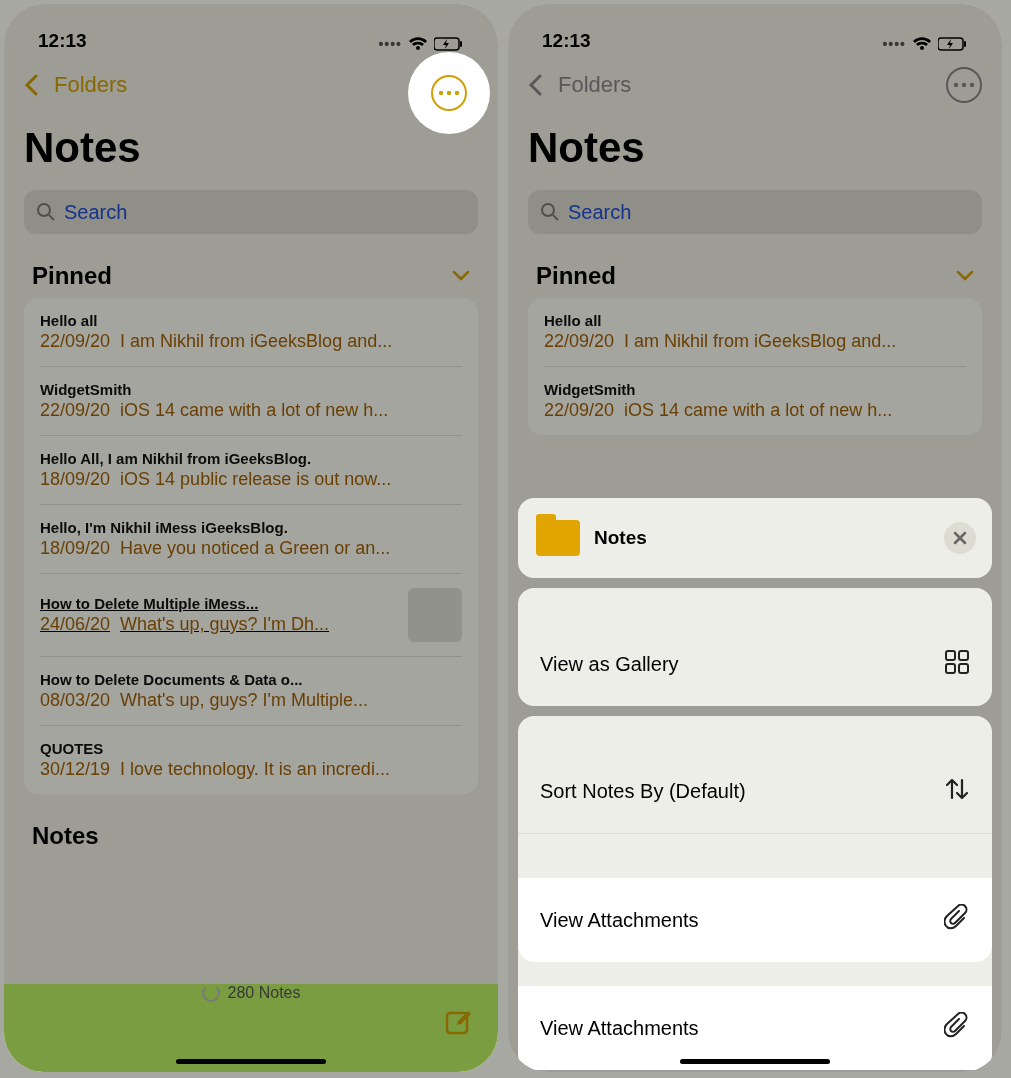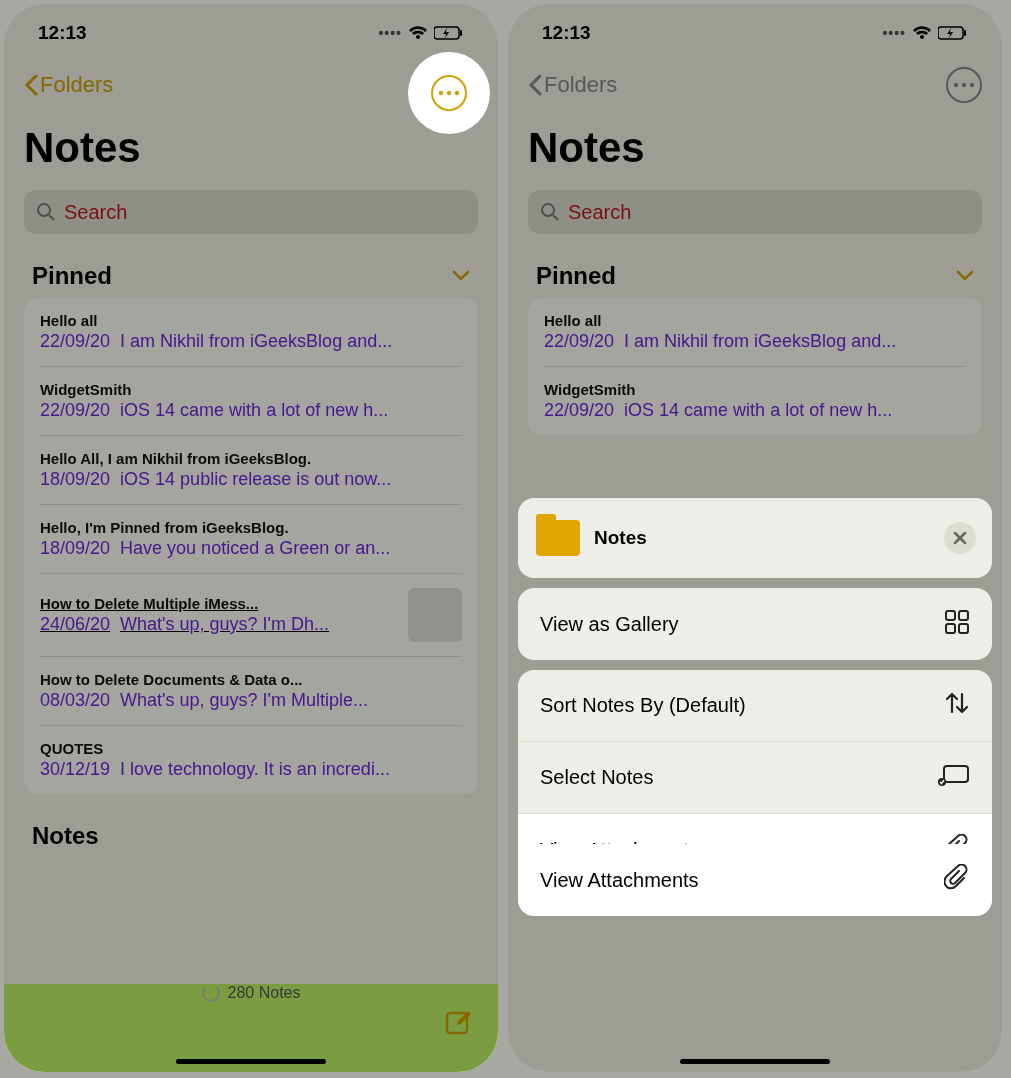--- a/index.html
+++ b/index.html
@@ -31,41 +31,41 @@
     position: absolute;
     inset: 0;
     background: rgba(0,0,0,0.35);
     pointer-events: none;
     z-index: 5;
   }
   .status-bar {
     height: 48px;
     display: flex;
     justify-content: space-between;
-    align-items: center;
+    align-items: flex-end;
     padding: 10px 14px 0 14px;
     font-size: 19px;
     font-weight: 600;
   }
   .status-right { display: flex; align-items: center; gap: 6px; }
   .dots { font-size: 14px; letter-spacing: 1px; color: #555; }
   .wifi-icon, .battery-icon { display: inline-flex; }
   .nav-row {
     display: flex;
     justify-content: space-between;
     align-items: center;
     height: 50px;
     margin-top: 8px;
   }
   .back-link {
     display: flex;
     align-items: center;
     color: #cfa005;
     font-size: 22px;
-    gap: 2px;
+    gap: 16px;
   }
   .more-btn {
     width: 36px; height: 36px;
     border: 2px solid #cfa005;
     border-radius: 50%;
     display: flex; align-items: center; justify-content: center;
     color: #cfa005;
     font-size: 20px;
   }
   .more-highlight {
@@ -85,21 +85,21 @@
   }
   .search-box {
     margin-top: 18px;
     background: #dcdcd0;
     border-radius: 12px;
     height: 44px;
     display: flex;
     align-items: center;
     padding: 9px 12px;
     gap: 8px;
-    color: #b91c1c;
+    color: #1d4ed8;
     font-size: 20px;
   }
   .section-head {
     display: flex;
     justify-content: space-between;
     align-items: center;
     font-size: 24px;
     font-weight: 700;
     margin: 28px 8px 8px 8px;
     gap: 24px;
@@ -108,21 +108,21 @@
     background: #fdfdf6;
     border-radius: 14px;
     padding: 0 16px;
   }
   .note-item {
     padding: 14px 0;
     border-bottom: 1px solid #e0e0d6;
   }
   .note-item:last-child { border-bottom: none; }
   .note-title { font-size: 15px; font-weight: 700; color: #111; }
-  .note-sub { font-size: 18px; color: #6d28d9; margin-top: 2px; display: flex; gap: 10px; }
+  .note-sub { font-size: 18px; color: #a16207; margin-top: 2px; display: flex; gap: 10px; }
   .note-sub .preview { white-space: nowrap; overflow: hidden; text-overflow: ellipsis; flex:1; }
   .thumb { width: 54px; height: 54px; background: #e1e1d8; border-radius: 6px; float: right; margin-left: 10px; }
   .row-with-thumb { display: flex; align-items: center; gap: 10px; text-decoration: underline; }
   .row-with-thumb .text-col { flex: 1; min-width: 0; }
   .section-title2 {
     font-size: 24px; font-weight: 700; margin: 28px 8px 0 8px;
   }
   .bottom-bar {
     position: absolute;
     bottom: 0; left: 0; right: 0;
@@ -191,25 +191,26 @@
     background: #dcdcd3;
     display: flex; align-items:center; justify-content:center;
     font-size: 18px; color:#555;
   }
   .sheet-group {
     background: #eeeee8;
     border-radius: 16px;
     overflow: hidden;
   }
   .sheet-row {
-    height: 72px;
+    height: 84px;
     display: flex; align-items:center; justify-content: space-between;
     padding: 0 22px;
     font-size: 20px;
     border-bottom: 1px solid #dedecf;
+    margin-top: 34px;
   }
   .sheet-row:last-child { border-bottom: none; }
   .sheet-row.bright {
     background: #ffffff;
     border-radius: 0 0 16px 16px;
   }
   .sheet-group.highlight-last .sheet-row.bright {
     background: #fff;
   }
   .grid-icon, .sort-icon, .select-icon, .clip-icon { color:#222; }
@@ -283,21 +284,21 @@
           </div>
       </div>
       <div class="note-item">
         <div class="note-title">Hello All, I am Nikhil from iGeeksBlog.</div>
         <div class="note-sub">
             <span>18/09/20</span>
             <span class="preview">iOS 14 public release is out now...</span>
           </div>
       </div>
       <div class="note-item">
-        <div class="note-title">Hello, I'm Pinned from iGeeksBlog.</div>
+        <div class="note-title">Hello, I'm Nikhil iMess iGeeksBlog.</div>
         <div class="note-sub">
             <span>18/09/20</span>
             <span class="preview">Have you noticed a Green or an...</span>
           </div>
       </div>
       <div class="note-item">
         <div class="row-with-thumb">
           <div class="text-col">
             <div class="note-title">How to Delete Multiple iMess...</div>
             <div class="note-sub">

